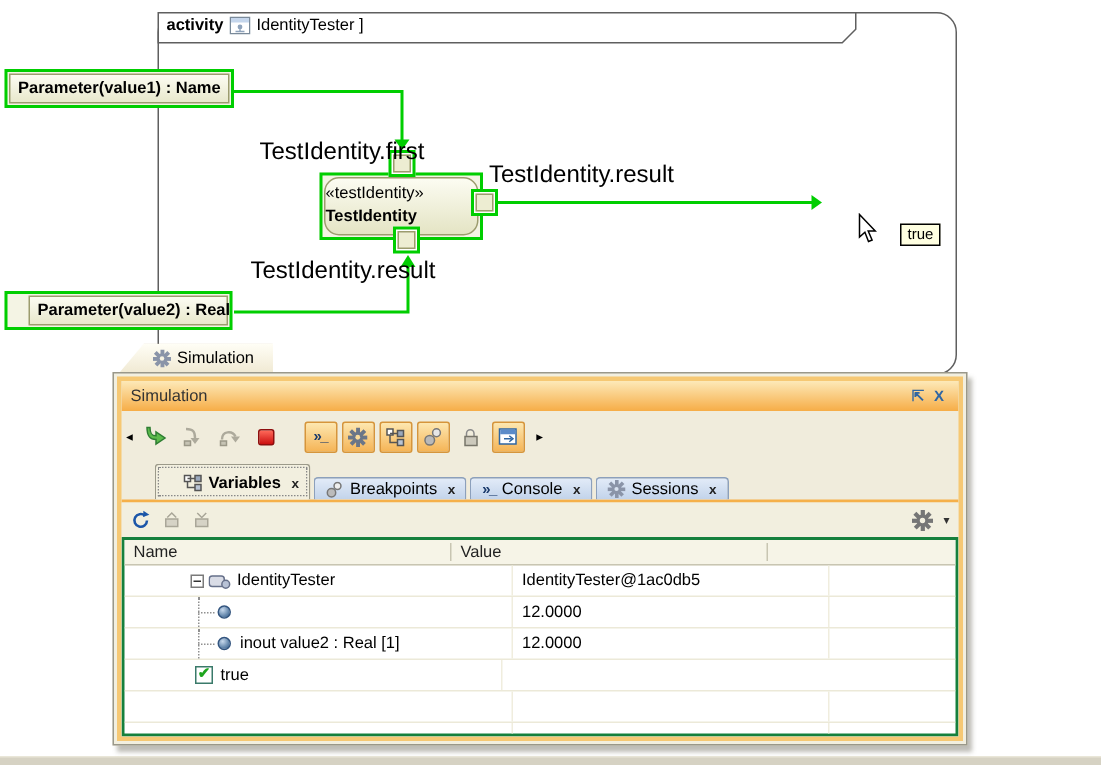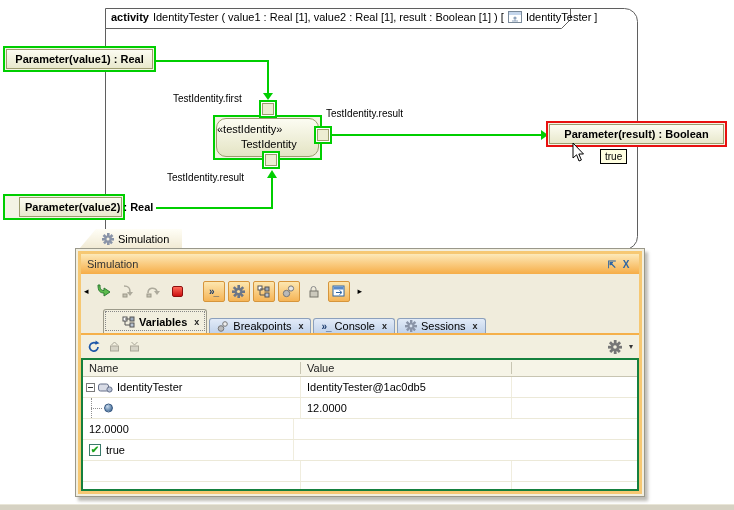--- a/index.html
+++ b/index.html
@@ -13,37 +13,37 @@
   .hdr-text { left: 111px; top: 11px; height: 15px; display: flex; gap: 4px;
               font-size: 11px; color: #000; white-space: nowrap; }
   .hdr-kw { font-weight: bold; }
 
   .pbox { border: 2px solid #00CE00; background: #F4F4E4; padding: 1px; }
   .pbox.red { border-color: #E81010; }
   .pbox-inner { border: 1px solid #9C9C6E; background: linear-gradient(#FCFCF2, #E8E8CC);
                 font-size: 11px; font-weight: bold; text-align: center; line-height: 16px;
                 padding: 1px 5px; white-space: nowrap; }
   #param-value1 { left: 3px; top: 46px; width: 153px; }
-  #param-value2 { left: 3px; top: 194px; width: 122px; padding-left: 14px; }
+  #param-value2 { left: 3px; top: 194px; width: 152px; padding-left: 14px; }
   #param-result { left: 546px; top: 121px; width: 181px; }
 
   #action-box { left: 213px; top: 115px; width: 109px; height: 45px; border: 2px solid #00CE00;
                 padding: 1px; background: #F4F4E4; }
   .action-inner { width: 100%; height: 100%; border: 1px solid #9C9C6E; border-radius: 10px;
                   background: linear-gradient(#FCFCF2, #E4E4C4); text-align: left; padding-top: 3px;
                   font-size: 11px; line-height: 15px; }
-  .action-name { font-weight: normal; padding-left: 24px; }
+  .action-name { font-weight: bold; }
 
   .pin { width: 18px; height: 18px; border: 2px solid #00CE00; background: #fff; padding: 1px; }
   .pin-inner { width: 100%; height: 100%; background: #EDEDD2; border: 1px solid #9C9C6E; }
   #pin-first  { left: 259px; top: 100px; }
   #pin-result { left: 314px; top: 126px; }
   #pin-second { left: 262px; top: 151px; }
 
-  .pin-label { font-size: 10px; color: #000; white-space: nowrap; }
+  .pin-label { font-size: 16px; color: #000; white-space: nowrap; }
   #label-first  { left: 173px; top: 93px; }
   #label-result { left: 326px; top: 108px; }
   #label-second { left: 167px; top: 172px; }
 
   #value-tooltip { left: 600px; top: 149px; background: #FFFFE1; border: 1px solid #000;
                    font-size: 10px; padding: 0 4px; line-height: 13px; }
   #mouse-cursor { left: 572px; top: 142px; }
 
   
   #sim-editor-tab { left: 80px; top: 229px; width: 102px; height: 19px;
@@ -90,21 +90,21 @@
   .dd-arrow { font-size: 8px; color: #333; }
 
   .tablewrap { flex: 1; background: #fff; border: 2px solid #15803d; display: flex; flex-direction: column;
                overflow: hidden; }
   .thead { height: 17px; flex: none; background: #F6F4E7; border-bottom: 1px solid #C8C5B2;
            display: flex; font-size: 11px; color: #222; align-items: center; }
   .thead .c1 { width: 218px; padding-left: 6px; border-right: 1px solid #C8C5B2; }
   .thead .c2 { width: 211px; padding-left: 6px; border-right: 1px solid #C8C5B2; }
   .thead .c3 { flex: 1; }
   .trow { height: 21px; flex: none; display: flex; align-items: center; border-bottom: 1px solid #ECE9D8;
-          font-size: 11px; color: #000; }
+          font-size: 11px; color: #000; padding-left: 41px; }
   .trow .c1 { width: 218px; height: 100%; border-right: 1px solid #F0EDDE; display: flex;
               align-items: center; position: relative; }
   .trow .c2 { width: 211px; height: 100%; border-right: 1px solid #F0EDDE; display: flex;
               align-items: center; padding-left: 6px; }
   .trow .c3 { flex: 1; }
   .expander { width: 9px; height: 9px; border: 1px solid #7A7A7A; background: #fff; margin: 0 3px 0 3px;
               display: flex; align-items: center; justify-content: center; flex: none; }
   .expander i { display: block; width: 5px; height: 1px; background: #333; }
   .vline { position: absolute; left: 8px; top: 0; bottom: 0; border-left: 1px dotted #909090; }
   .vline.half { bottom: 50%; }
@@ -138,38 +138,34 @@
       <polygon points="267,178 277,178 272,170" fill="#00CE00" stroke="none"></polygon>
     </g>
     <g stroke="#00CE00" stroke-width="2" fill="none">
       <line x1="332" y1="135" x2="542" y2="135"></line>
       <polygon points="541,130 541,140 548,135" fill="#00CE00" stroke="none"></polygon>
     </g>
   </svg>
 
   <div class="abs hdr-text">
     <span class="hdr-kw">activity</span>
-    <span>IdentityTester ( value1 : Real [1], value2 : Real [1], result : Boolean [1] ) [</span>
     <svg width="14" height="12">
       <rect x="0.5" y="0.5" width="13" height="11" fill="#fff" stroke="#7A8A9A"></rect>
       <rect x="1" y="1" width="12" height="3" fill="#C5D6EC"></rect>
       <circle cx="7" cy="7" r="1.6" fill="#8FA3BC"></circle>
       <path d="M4 10 H10 M7 8.5 V10" stroke="#8FA3BC" fill="none"></path>
     </svg>
     <span>IdentityTester ]</span>
   </div>
 
   <div id="param-value1" class="abs pbox">
-    <div class="pbox-inner">Parameter(value1) : Real</div>
+    <div class="pbox-inner">Parameter(value1) : Name</div>
   </div>
   <div id="param-value2" class="abs pbox">
     <div class="pbox-inner">Parameter(value2) : Real</div>
-  </div>
-  <div id="param-result" class="abs pbox red">
-    <div class="pbox-inner">Parameter(result) : Boolean</div>
   </div>
 
   <div id="action-box" class="abs">
     <div class="action-inner">
       <div>«testIdentity»</div>
       <div class="action-name">TestIdentity</div>
     </div>
   </div>
 
   <div id="pin-first" class="abs pin">
@@ -383,20 +379,26 @@
                 <span class="hstub"></span>
               <span class="sphere"></span>
             </div>
             <div class="c2">
                 <span>12.0000</span>
               </div>
             <div class="c3"></div>
           </div>
 
           <div class="trow">
+            <div class="c1">
+              <span class="vline"></span>
+                <span class="hstub"></span>
+              <span class="sphere"></span>
+              <span class="child-txt">inout value2 : Real [1]</span>
+            </div>
             <div class="c2">
                 <span>12.0000</span>
               </div>
             <div class="c3"></div>
           </div>
 
           <div class="trow">
             <div class="c2">
               <span class="checkbox"></span>
               <span>true</span>

